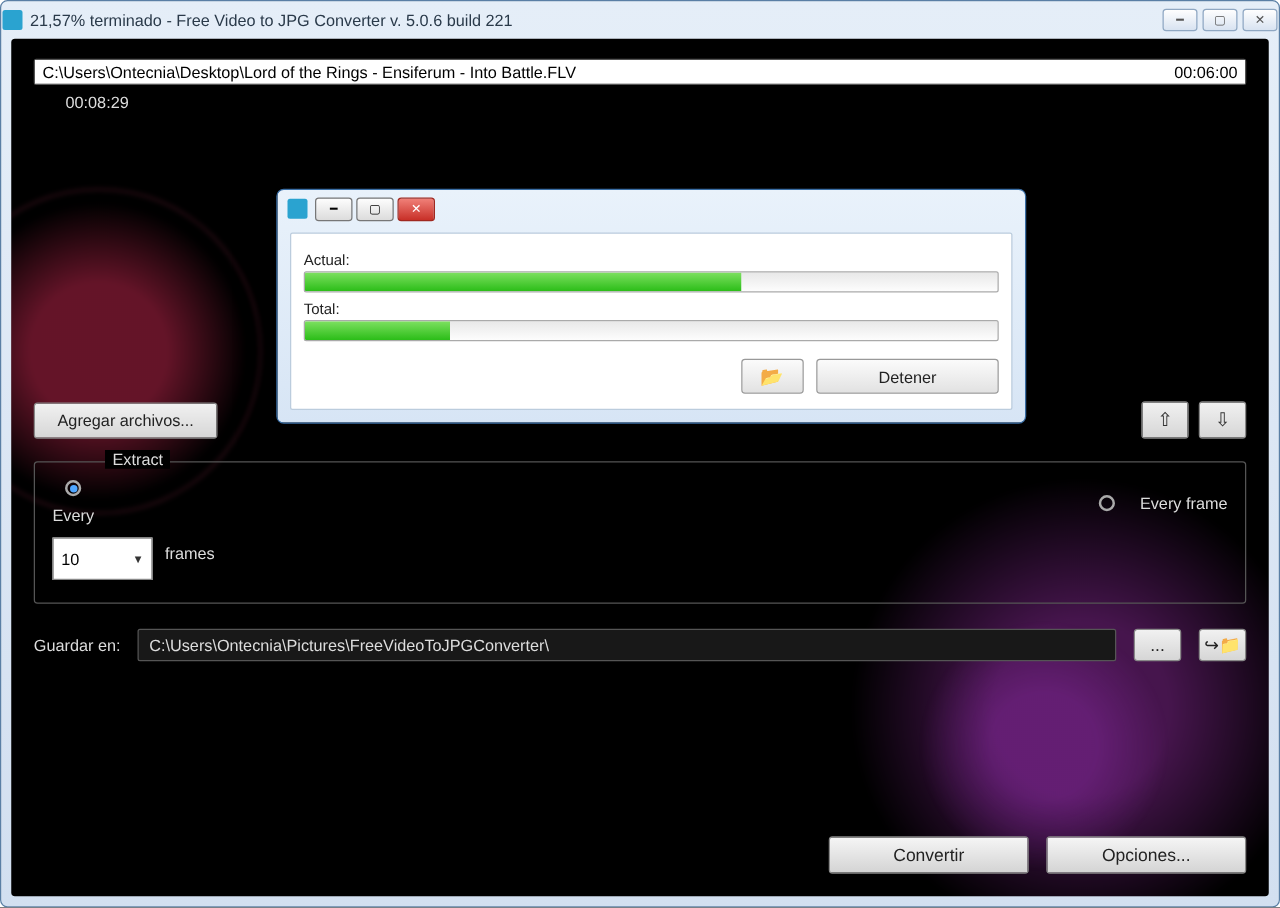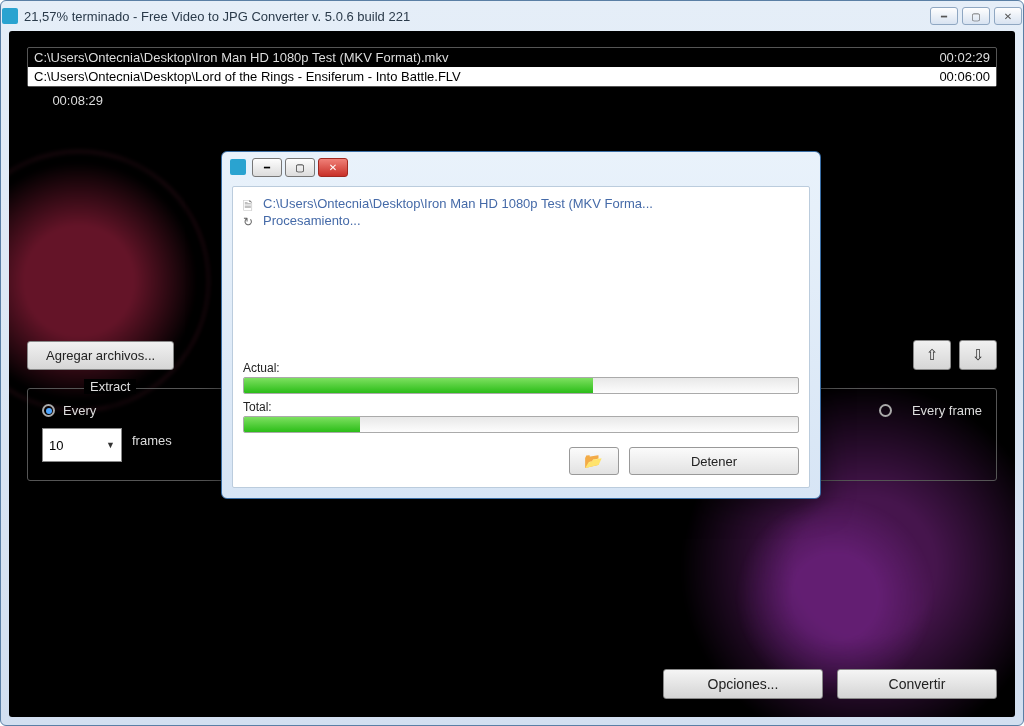--- a/index.html
+++ b/index.html
@@ -67,21 +67,21 @@
 .log-ico { width:14px; height:14px; display:inline-block; }
 .doc-ico::before { content:"🗎"; font-size:12px; color:#888; }
 .spin-ico::before { content:"↻"; font-size:12px; color:#666; }
 
 .prog-label { font-size:12px; color:#222; margin-top:6px; }
 .prog-bar { height:17px; border:1px solid #aaa; border-radius:2px; background:linear-gradient(#e8e8e8,#fdfdfd); overflow:hidden; margin-top:2px; position:relative;}
 .prog-fill { height:100%; background:linear-gradient(#7de060,#2bbd18); }
 
 .dlg-bottom { display:flex; justify-content:flex-end; gap:10px; margin-top:14px;}
 .dlg-action { height:28px; border:1px solid #999; border-radius:3px; background:linear-gradient(#fbfbfb,#e2e2e2); font-size:13px; color:#222; padding:0 12px;}
-.dlg-action.stop { width:170px;}
+.dlg-action.stop { width:146px;}
 .dlg-action.folder { width:50px; font-size:15px;}
 </style>
 </head>
 <body>
 
 <div class="outer-window">
   <div class="outer-titlebar">
     <div class="app-icon"></div>
     <div class="title">21,57% terminado - Free Video to JPG Converter  v. 5.0.6 build 221</div>
     <div class="aero-controls">
@@ -91,89 +91,83 @@
     </div>
   </div>
 
   <div class="app-body">
     <div class="bg-glow glow-red"></div>
     <div class="bg-glow glow-pink"></div>
     <div class="bg-glow glow-pink2"></div>
 
     <div class="inner">
       <div class="file-list">
-        <div class="file-row">
-          <span class="fname">C:\Users\Ontecnia\Desktop\Iron Man HD 1080p Test (MKV Format).mkv</span>
-          <span class="ftime">00:02:29</span>
-        </div>
         <div class="file-row sel">
           <span class="fname">C:\Users\Ontecnia\Desktop\Lord of the Rings - Ensiferum - Into Battle.FLV</span>
           <span class="ftime">00:06:00</span>
         </div>
       </div>
       <div class="total-row">
         <span class="tm">00:08:29</span>
       </div>
 
       <div class="add-row">
         <button class="grey-btn">Agregar archivos...</button>
         <div class="spacer"></div>
         <div class="sq-btn">⇧</div>
         <div class="sq-btn">⇩</div>
       </div>
 
       <div class="extract-group">
         <span class="legend">Extract</span>
         <div class="ext-row" style="justify-content:space-between;">
-          <div style="display:flex; align-items:center; gap:8px;">
+          <div style="display:flex; align-items:center; gap:8px;flex-direction:column;">
             <span class="radio checked"></span>
             <span>Every</span>
           </div>
           <div style="display:flex; align-items:center; gap:20px;">
             <span class="radio"></span>
             <span>Every frame</span>
           </div>
         </div>
         <div style="display:flex; align-items:center; gap:10px;">
           <div class="num-combo">
             <span>10</span>
             <span class="arrow">▼</span>
           </div>
           <span>frames</span>
         </div>
       </div>
 
+      <div class="save-row">
+        <span>Guardar en:</span>
+        <div class="path-box">
+          <span>C:\Users\Ontecnia\Pictures\FreeVideoToJPGConverter\</span>
+        </div>
+        <div class="small-btn">...</div>
+        <div class="small-btn">↪📁</div>
+      </div>
 
       <div class="bottom-row">
+        <button class="big-btn">Convertir</button>
         <button class="big-btn">Opciones...</button>
-        <button class="big-btn">Convertir</button>
       </div>
     </div>
   </div>
 
   <div class="dialog">
     <div class="dlg-title">
       <div class="ico"></div>
       <div class="dlg-controls">
         <div class="dlg-btn">━</div>
         <div class="dlg-btn">▢</div>
         <div class="dlg-btn close">✕</div>
       </div>
     </div>
     <div class="dlg-body">
-      <div class="log-area">
-        <div class="log-line">
-          <span class="log-ico doc-ico"></span>
-          <span>C:\Users\Ontecnia\Desktop\Iron Man HD 1080p Test (MKV Forma...</span>
-        </div>
-        <div class="log-line">
-          <span class="log-ico spin-ico"></span>
-          <span>Procesamiento...</span>
-        </div>
-      </div>
 
       <div class="prog-label">Actual:</div>
       <div class="prog-bar">
         <div class="prog-fill" id="actual-fill" style="width: 63%;"></div>
       </div>
       <div class="prog-label">Total:</div>
       <div class="prog-bar">
         <div class="prog-fill" id="total-fill" style="width: 21%;"></div>
       </div>
 

